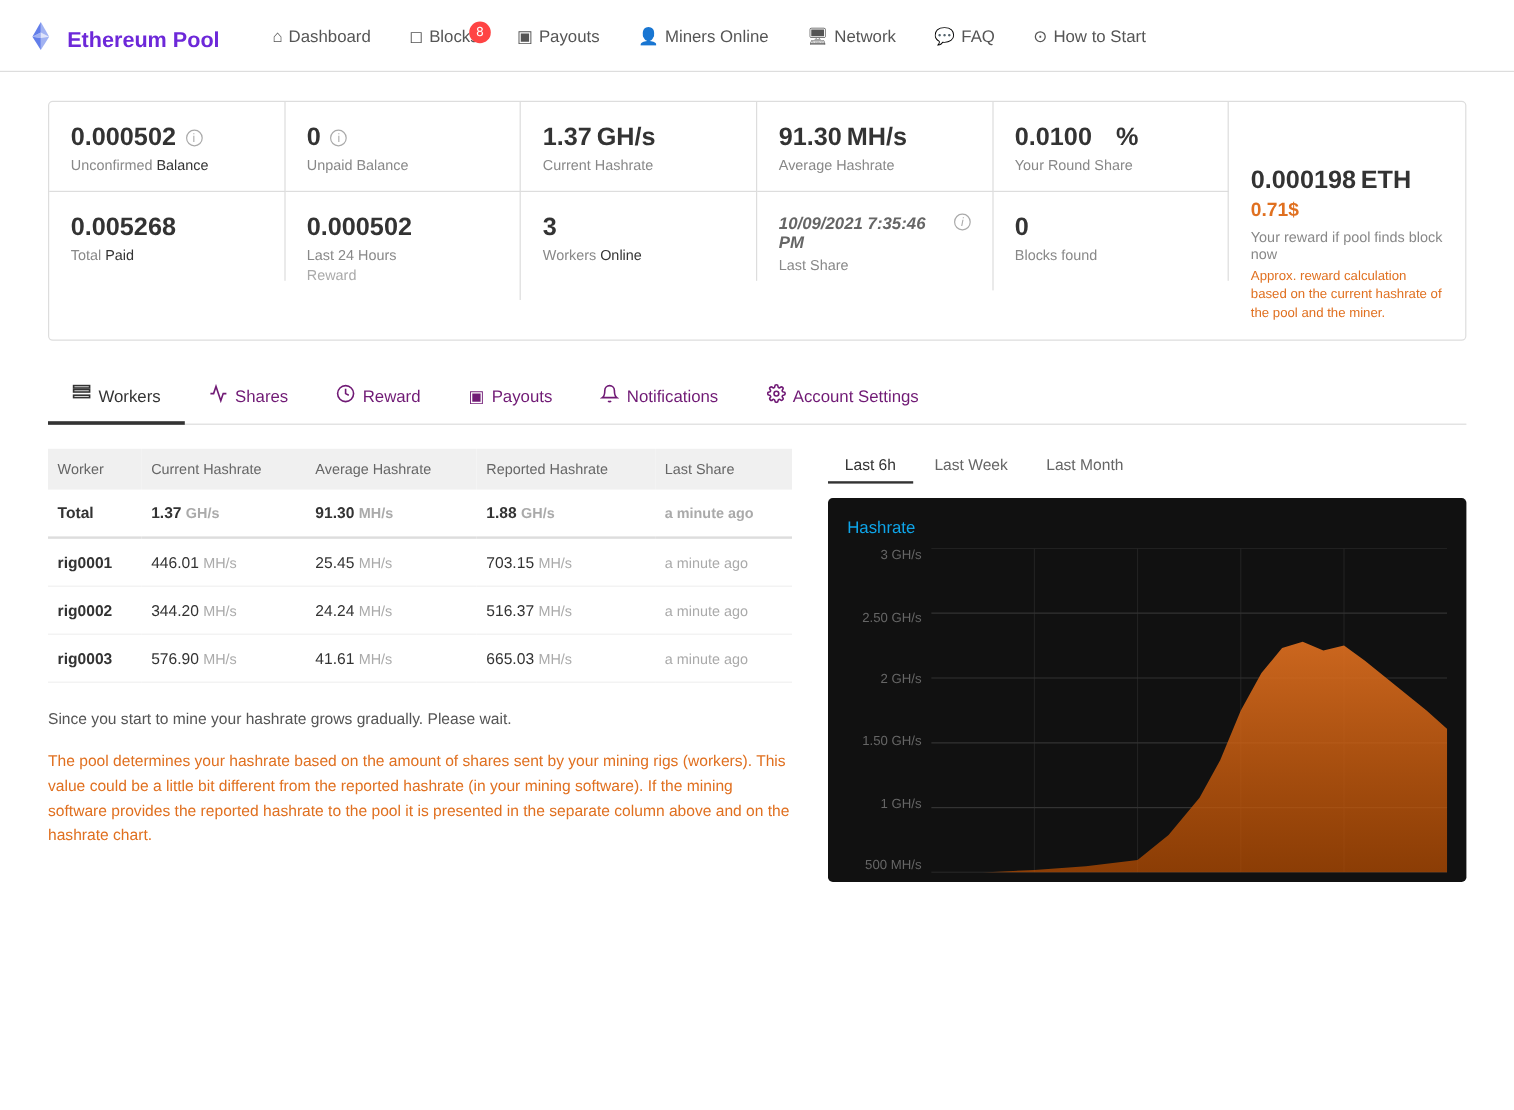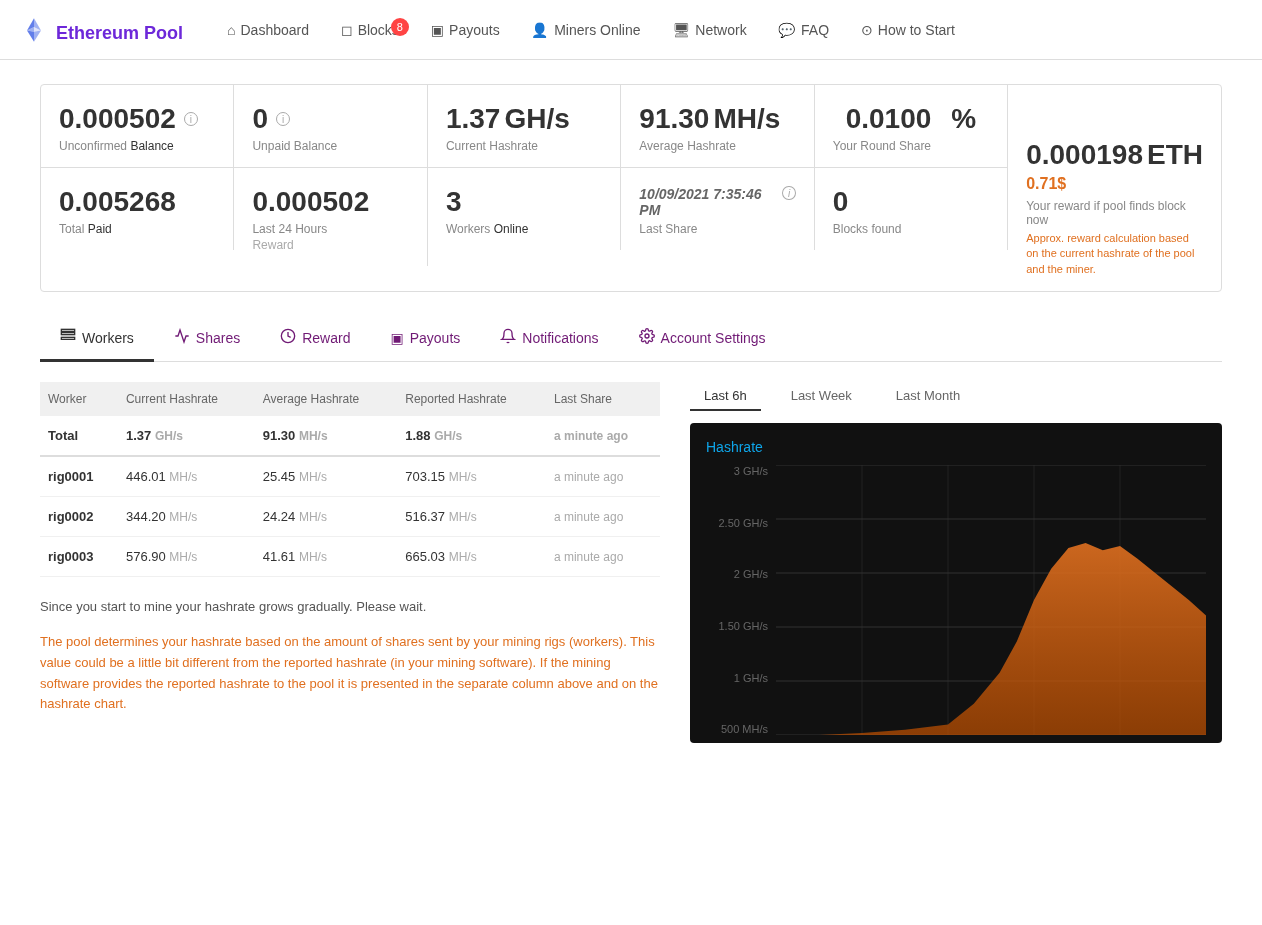--- a/index.html
+++ b/index.html
@@ -31,21 +31,21 @@
 
     
     .stats-grid { display: flex; gap: 0; border: 1px solid #ddd; border-radius: 4px; margin-bottom: 24px; }
     .stats-col { display: flex; flex-direction: column; flex: 1; }
     .stats-cell {
       padding: 18px 18px 14px; border-right: 1px solid #ddd;
       border-bottom: 1px solid #ddd;
     }
     .stats-cell:last-child { border-bottom: none; }
     .stats-col:last-child .stats-cell { border-right: none; }
-    .stats-value { font-size: 28px; font-weight: bold; color: #333; }
+    .stats-value { font-size: 21px; font-weight: bold; color: #333; }
     .stats-value.orange { color: #e07020; }
     .stats-label { font-size: 12px; color: #888; margin-top: 4px; }
     .stats-label .highlight { color: #333; font-weight: 500; }
     .stats-sub { font-size: 12px; color: #aaa; margin-top: 2px; }
     .info-icon { display: inline-block; width: 14px; height: 14px; border: 1px solid #aaa; border-radius: 50%; text-align: center; font-size: 10px; line-height: 13px; color: #aaa; margin-left: 4px; cursor: pointer; }
     .approx-text { font-size: 11px; color: #e07020; margin-top: 4px; line-height: 1.4; }
 
     
     .tabs { display: flex; gap: 0; border-bottom: 1px solid #ddd; margin-bottom: 20px; }
     .tab {
@@ -64,21 +64,21 @@
     .workers-table { width: 100%; border-collapse: collapse; }
     .workers-table thead tr { background: #f0f0f0; }
     .workers-table th { padding: 10px 8px; text-align: left; font-size: 12px; color: #666; font-weight: normal; }
     .workers-table td { padding: 12px 8px; font-size: 13px; border-bottom: 1px solid #f0f0f0; }
     .workers-table tbody tr:first-child td { font-weight: bold; border-bottom: 2px solid #ddd; }
 
     .info-text { margin-top: 20px; font-size: 13px; color: #555; line-height: 1.6; }
     .info-text-orange { color: #e07020; font-size: 13px; margin-top: 14px; line-height: 1.6; }
 
     
-    .chart-tabs { display: flex; gap: 16px; margin-bottom: 12px; }
+    .chart-tabs { display: flex; gap: 4px; margin-bottom: 12px; }
     .chart-tab { padding: 6px 14px; font-size: 13px; color: #666; cursor: pointer; border-bottom: 2px solid transparent; }
     .chart-tab.active { color: #333; border-bottom: 2px solid #333; font-weight: 500; }
     .chart-container {
       background: #111; border-radius: 4px; padding: 16px;
       height: 320px; position: relative; overflow: hidden;
     }
     .chart-title { color: #0ea5e9; font-size: 14px; margin-bottom: 10px; }
     .chart-area { position: relative; width: 100%; height: 270px; }
     .chart-yaxis { position: absolute; left: 0; top: 0; bottom: 0; width: 70px; display: flex; flex-direction: column; justify-content: space-between; }
     .chart-ylabel { color: #666; font-size: 11px; text-align: right; padding-right: 8px; }
@@ -202,21 +202,21 @@
         <div style="display:flex;align-items:flex-start;gap:0;font-style:italic;">
           <span class="stats-value" style="font-size:14px;color:#666;">10/09/2021 7:35:46 PM</span>
           <span class="info-icon">i</span>
         </div>
         <div class="stats-label">Last Share</div>
       </div>
     </div>
 
     <div class="stats-col">
       <div class="stats-cell">
-        <div style="display:flex;align-items:baseline;gap:20px;justify-content:center;">
+        <div style="display:flex;align-items:baseline;gap:20px;">
           <span class="stats-value">0.0100</span>
           <span class="stats-value unit">%</span>
         </div>
         <div class="stats-label">Your Round Share</div>
       </div>
       <div class="stats-cell">
         <div class="stats-value">0</div>
         <div class="stats-label">Blocks found</div>
       </div>
     </div>

